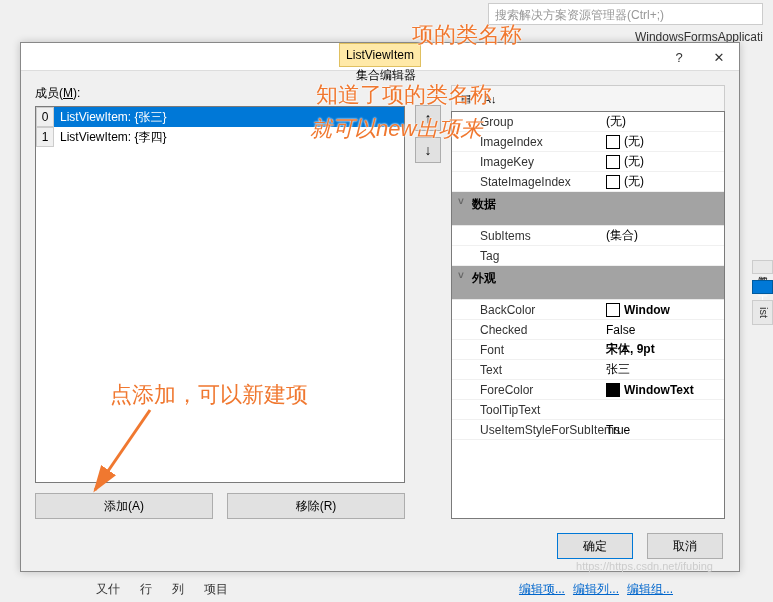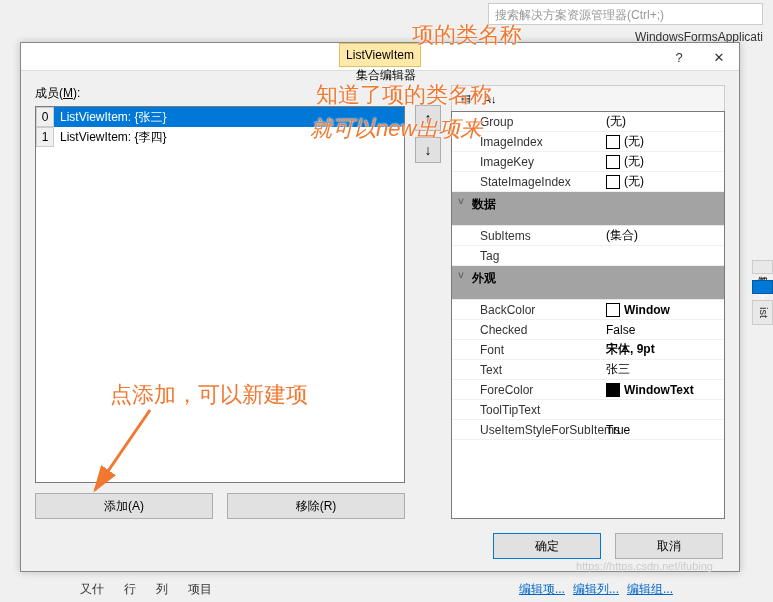--- a/index.html
+++ b/index.html
@@ -3,21 +3,21 @@
 <meta charset="utf-8">
 <style>
 * { box-sizing: border-box; margin: 0; padding: 0; font-family: "Microsoft YaHei", "Segoe UI", sans-serif; }
 body { background: #f0f0f0; width: 773px; height: 602px; position: relative; overflow: hidden; }
 
 .bg-search { position: absolute; top: 3px; left: 488px; right: 10px; height: 22px; background: #fff; border: 1px solid #ccc; color: #999; font-size: 12px; padding: 3px 6px; }
 .bg-snippet { position: absolute; top: 30px; right: 10px; font-size: 12px; color: #333; }
 .bg-right-tabs { position: absolute; right: 0; top: 260px; display: flex; flex-direction: column; gap: 6px; }
 .bg-right-tab { writing-mode: vertical-rl; background: #e8e8e8; border: 1px solid #ccc; padding: 6px 2px; font-size: 11px; color: #333; }
 .bg-right-tab.blue { background: #0078d7; color: #fff; border-color: #005a9e; }
-.bg-bottom { position: absolute; bottom: 4px; left: 80px; display: flex; gap: 20px; font-size: 12px; color: #333; }
+.bg-bottom { position: absolute; bottom: 4px; left: 96px; display: flex; gap: 20px; font-size: 12px; color: #333; }
 .bg-bottom-links { position: absolute; bottom: 4px; right: 100px; display: flex; gap: 8px; font-size: 12px; }
 .bg-bottom-links span { color: #0066cc; text-decoration: underline; }
 
 .dialog { position: absolute; top: 42px; left: 20px; width: 720px; height: 530px; background: #f0f0f0; border: 1px solid #888; box-shadow: 0 0 8px rgba(0,0,0,0.2); }
 .titlebar { height: 28px; background: #fff; display: flex; align-items: center; border-bottom: 1px solid #ddd; position: relative; flex-direction: column; }
 .title-hl { background: #ffe9a8; padding: 4px 6px; font-size: 12px; border: 1px solid #e0c060; }
 .title-rest { font-size: 12px; padding-left: 12px; }
 .titlebar-btns { position: absolute; right: 0; top: 0; display: flex; }
 .titlebar-btn { width: 40px; height: 28px; display: flex; align-items: center; justify-content: center; font-size: 13px; color: #333; }
 
@@ -45,21 +45,21 @@
 .prop-row { display: flex; border-bottom: 1px solid #f0f0f0; height: 20px; align-items: center; }
 .prop-name { width: 150px; padding-left: 28px; color: #333; }
 .prop-val { flex: 1; padding-left: 4px; display: flex; align-items: center; gap: 4px; }
 .prop-val.bold { font-weight: bold; }
 .swatch { width: 14px; height: 14px; border: 1px solid #000; display: inline-block; }
 .swatch.white { background: #fff; }
 .swatch.black { background: #000; }
 .swatch.empty { background: #fff; }
 
 .dlg-footer { position: absolute; bottom: 12px; right: 16px; display: flex; gap: 14px; }
-.dlg-footer .std-btn { width: 108px; flex: none; }
+.dlg-footer .std-btn { width: 76px; flex: none; }
 .ok-btn { border-color: #0078d7; }
 
 .annot { position: absolute; color: #f07830; font-size: 22px; font-weight: 500; text-shadow: 0 0 2px #fff, 0 0 2px #fff; pointer-events: none; z-index: 50; }
 .arrow-svg { position: absolute; pointer-events: none; z-index: 49; }
 .watermark { position: absolute; bottom: 30px; right: 60px; color: #ccc; font-size: 11px; z-index: 60; }
 </style>
 </head>
 <body>
 
 <div class="bg-search" placeholder="搜索解决方案资源管理器(Ctrl+;)"><span style="color:#999">搜索解决方案资源管理器(Ctrl+;)</span></div>

